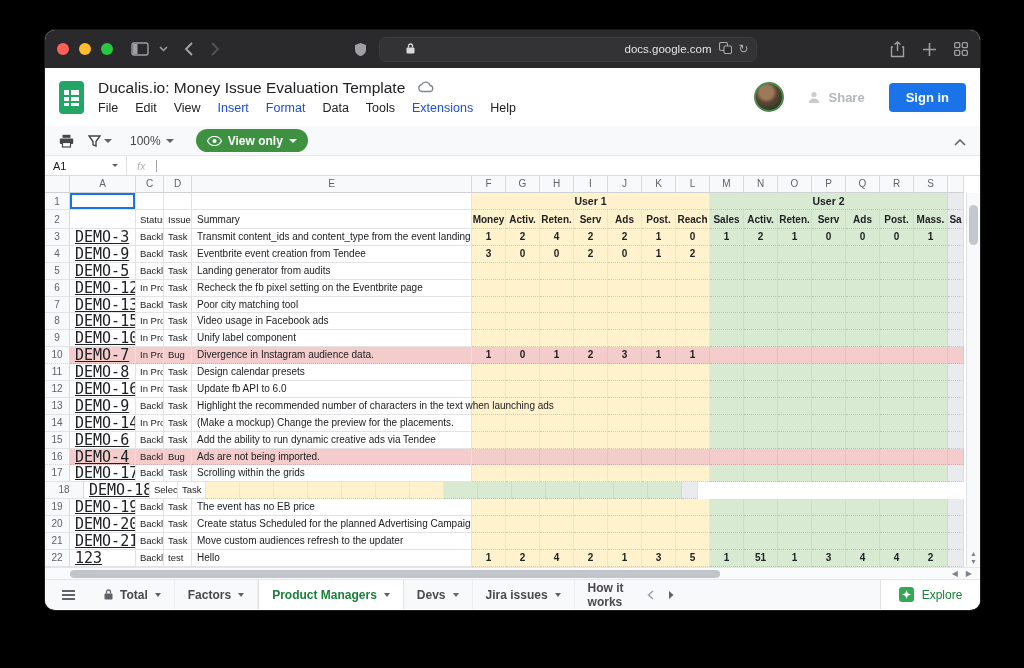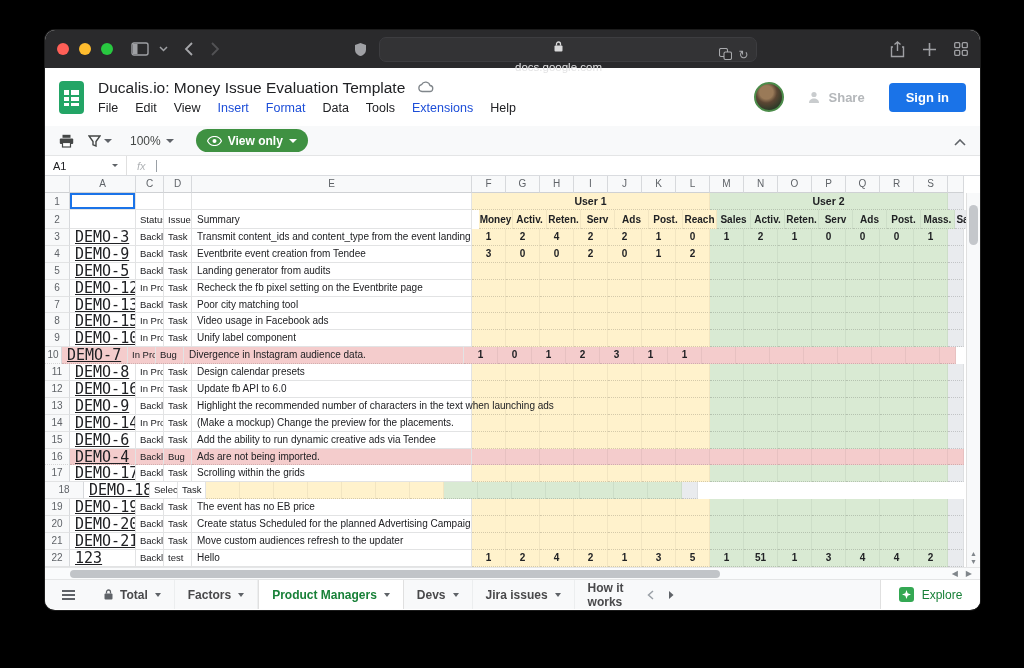--- a/index.html
+++ b/index.html
@@ -9,21 +9,21 @@
     border-radius:10px; overflow:hidden; background:#fff;
     box-shadow:0 0 0 1px #1c1c1c, 0 18px 45px rgba(0,0,0,.65); }
 
   
   .bbar { height:38px; background:#2a2a2c; display:flex; align-items:center; padding:0 12px; gap:10px; }
   .tl { width:12px; height:12px; border-radius:50%; }
   .tl.r{background:#ff5f57}.tl.y{background:#febc2e}.tl.g{background:#28c840}
   .bic { display:inline-flex; align-items:center; justify-content:center; color:#9fa0a4; }
   .urlpill { flex:0 0 378px; margin-left:2px; height:25px; background:#333335; border:1px solid #3d3d40;
     border-radius:7px; display:grid; grid-template-columns:26px 1fr 44px; align-items:center; }
-  .urlcenter { display:flex; align-items:center; justify-content:flex-end; gap:5px; grid-column:2;flex-direction:column; }
+  .urlcenter { display:flex; align-items:center; justify-content:space-between; gap:5px; grid-column:2; }
   .urltext { color:#e3e3e4; font-size:11.5px; }
   .urlright { display:flex; align-items:center; gap:6px; justify-content:flex-end; padding-right:7px; color:#a9aaad; font-size:12px; }
   .spacer { flex:1; }
 
   
   .ahead { height:58px; background:#fff; display:flex; align-items:center; padding:0 14px; }
   .slogo { width:25px; height:33px; background:#23a566; border-radius:4px; position:relative; margin-right:14px; flex:0 0 auto; }
   .slogo .gridbox { position:absolute; left:5px; top:9px; width:15px; height:16px; background:#fff; }
   .slogo .gridbox i { position:absolute; background:#23a566; }
   .titleblock { flex:1; min-width:0; }
@@ -291,21 +291,21 @@
         <div class="cell u1c mergecell" style="width: 238px; height: 17px; line-height: 17px;">User 1</div>
         <div class="cell u2c mergecell" style="width: 238px; height: 17px; line-height: 17px;">User 2</div>
         <div class="cell pcc" style="width: 16px; height: 17px; line-height: 17px;"></div>
       </div>
     <div class="grow" id="row2">
         <div class="cell gut" style="width: 25px; height: 19px; line-height: 19px;">2</div>
         <div class="cell" style="width: 66px; height: 19px; line-height: 19px;"></div>
         <div class="cell txt" style="width: 28px; height: 19px; line-height: 19px;">Status</div>
         <div class="cell txt" style="width: 28px; height: 19px; line-height: 19px;">Issue Type</div>
         <div class="cell sum" style="width: 280px; height: 19px; line-height: 19px;">Summary</div>
-        <div class="cell u1c lbl" style="width: 34px; height: 19px; line-height: 19px; margin-left: 7px;">Money</div>
+        <div class="cell u1c lbl" style="width: 34px; height: 19px; line-height: 19px;">Money</div>
         <div class="cell u1c lbl" style="width: 34px; height: 19px; line-height: 19px;">Activ.</div>
         <div class="cell u1c lbl" style="width: 34px; height: 19px; line-height: 19px;">Reten.</div>
         <div class="cell u1c lbl" style="width: 34px; height: 19px; line-height: 19px;">Serv</div>
         <div class="cell u1c lbl" style="width: 34px; height: 19px; line-height: 19px;">Ads</div>
         <div class="cell u1c lbl" style="width: 34px; height: 19px; line-height: 19px;">Post.</div>
         <div class="cell u1c lbl" style="width: 34px; height: 19px; line-height: 19px;">Reach</div>
         <div class="cell u2c lbl" style="width: 34px; height: 19px; line-height: 19px;">Sales</div>
         <div class="cell u2c lbl" style="width: 34px; height: 19px; line-height: 19px;">Activ.</div>
         <div class="cell u2c lbl" style="width: 34px; height: 19px; line-height: 19px;">Reten.</div>
         <div class="cell u2c lbl" style="width: 34px; height: 19px; line-height: 19px;">Serv</div>
@@ -463,21 +463,21 @@
           <div class="cell u2c num" style="width: 34px; height: 16.9px; line-height: 16.9px;"></div>
           <div class="cell u2c num" style="width: 34px; height: 16.9px; line-height: 16.9px;"></div>
           <div class="cell u2c num" style="width: 34px; height: 16.9px; line-height: 16.9px;"></div>
           <div class="cell u2c num" style="width: 34px; height: 16.9px; line-height: 16.9px;"></div>
           <div class="cell u2c num" style="width: 34px; height: 16.9px; line-height: 16.9px;"></div>
           <div class="cell u2c num" style="width: 34px; height: 16.9px; line-height: 16.9px;"></div>
           <div class="cell u2c num" style="width: 34px; height: 16.9px; line-height: 16.9px;"></div>
           <div class="cell pcc" style="width: 16px; height: 16.9px; line-height: 16.9px;"></div>
         </div>
         <div class="grow pinkrow">
-          <div class="cell gut" style="width: 17px; height: 16.9px; line-height: 16.9px;">10</div>
+          <div class="cell gut" style="width: 25px; height: 16.9px; line-height: 16.9px;">10</div>
           <div class="cell idc" style="width: 66px; height: 16.9px; line-height: 16.9px;">DEMO-7</div>
           <div class="cell txt" style="width: 28px; height: 16.9px; line-height: 16.9px;">In Prog</div>
           <div class="cell txt" style="width: 28px; height: 16.9px; line-height: 16.9px;">Bug</div>
           <div class="cell sum" style="width: 280px; height: 16.9px; line-height: 16.9px;">Divergence in Instagram audience data.</div>
           <div class="cell u1c num" style="width: 34px; height: 16.9px; line-height: 16.9px;">1</div>
           <div class="cell u1c num" style="width: 34px; height: 16.9px; line-height: 16.9px;">0</div>
           <div class="cell u1c num" style="width: 34px; height: 16.9px; line-height: 16.9px;">1</div>
           <div class="cell u1c num" style="width: 34px; height: 16.9px; line-height: 16.9px;">2</div>
           <div class="cell u1c num" style="width: 34px; height: 16.9px; line-height: 16.9px;">3</div>
           <div class="cell u1c num" style="width: 34px; height: 16.9px; line-height: 16.9px;">1</div>

